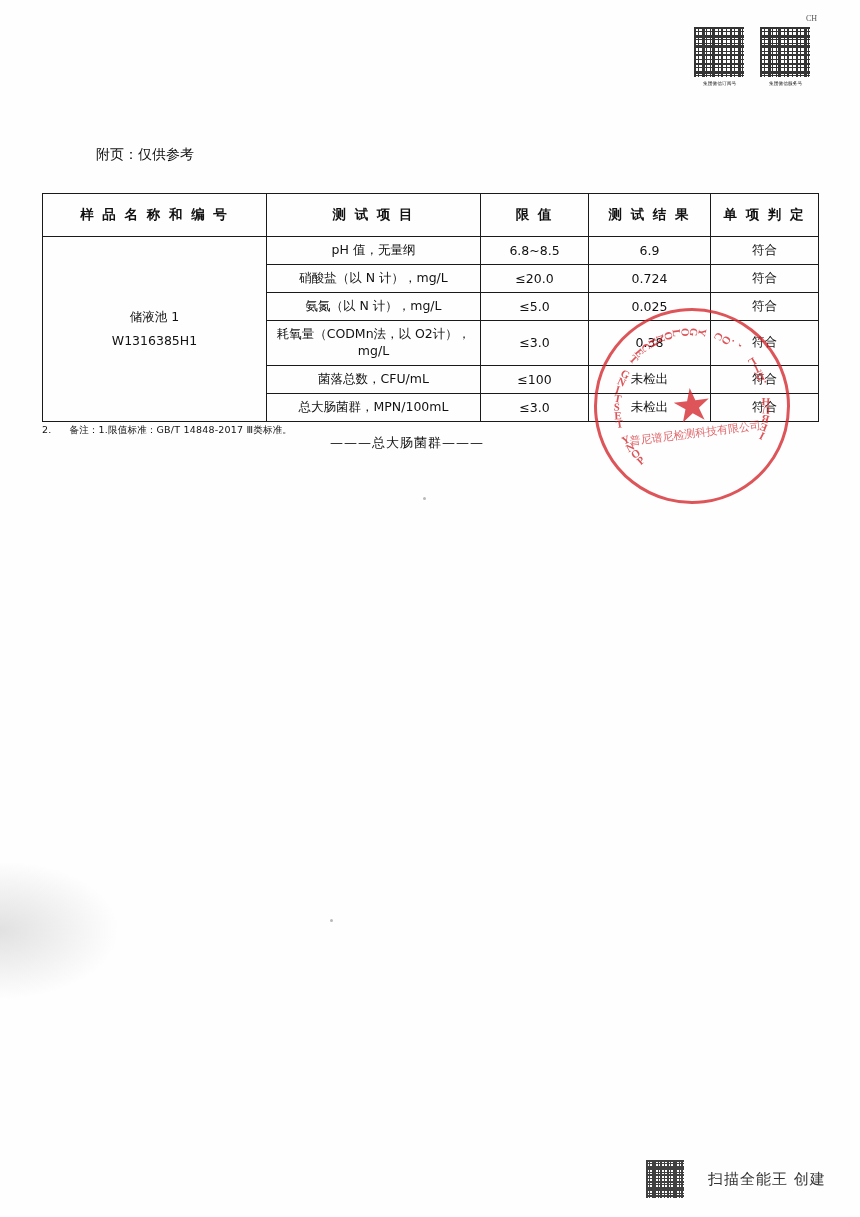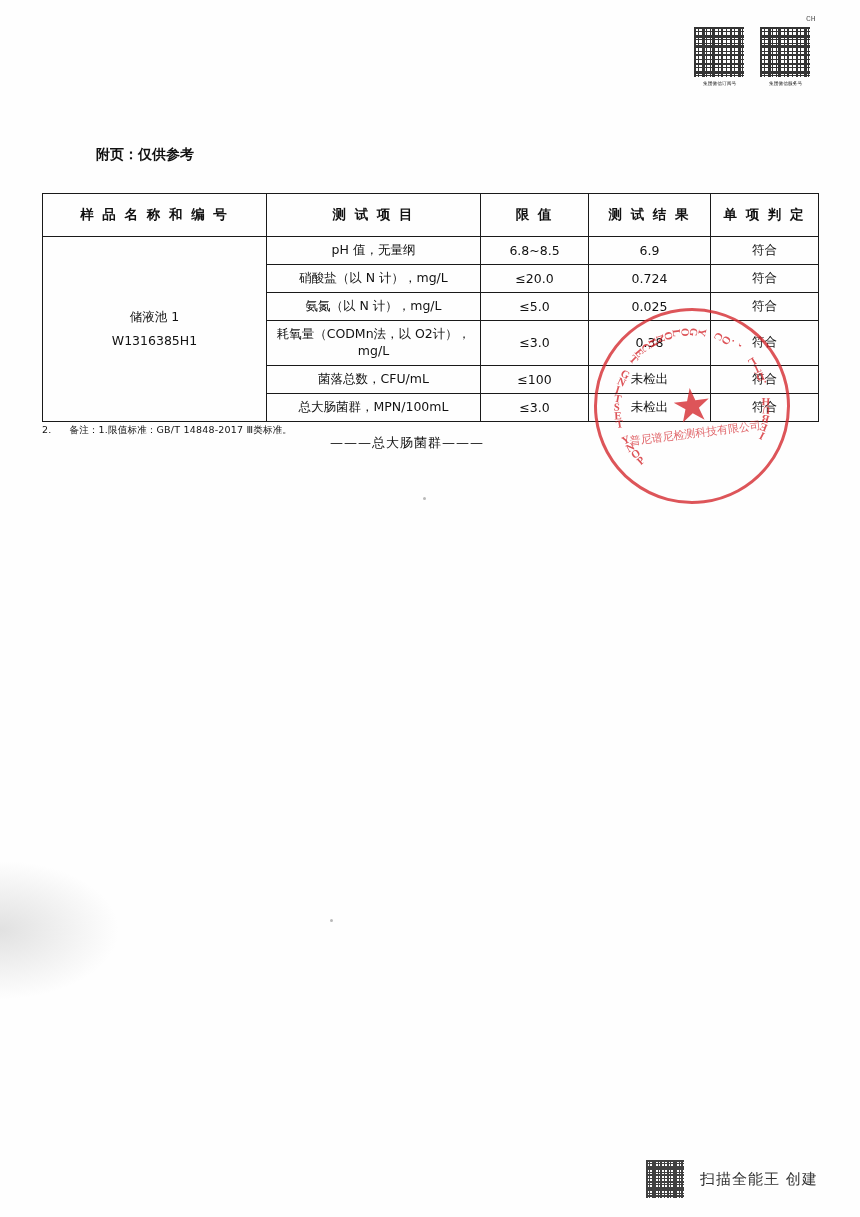--- a/index.html
+++ b/index.html
@@ -57,21 +57,21 @@
     white-space: nowrap;
     font-family: "DejaVu Sans", sans-serif;
     transform: scale(.95);
   }
   .corner-mark {
     position: absolute;
     top: 14px;
     left: 806px;
     font-size: 8px;
     color: #555;
-    font-family: Liberation Mono, monospace;
+    font-family: Liberation Serif, serif;
   }
 
   
   .logo-wrap {
     position: absolute;
     top: 82px;
     left: 88px;
     width: 240px;
   }
   .logo-text {
@@ -103,21 +103,21 @@
   }
 
   
   .attach-line {
     position: absolute;
     top: 146px;
     left: 96px;
     font-size: 14px;
     font-family: "DejaVu Sans", sans-serif;
     color: #111;
-    font-weight: 700;
+    font-weight: 400;
   }
 
   
   table.result {
     position: absolute;
     top: 170px;
     left: 42px;
     width: 776px;
     border-collapse: collapse;
     table-layout: fixed;
@@ -232,21 +232,21 @@
     opacity: .9;
   }
 
   
   .footer-scan {
     position: absolute;
     left: 646px;
     top: 1160px;
     display: flex;
     align-items: center;
-    gap: 16px;
+    gap: 24px;
   }
   .footer-qr {
     width: 38px;
     height: 38px;
     background-image:
       linear-gradient(90deg, #111 1px, transparent 1px),
       linear-gradient(#111 1px, transparent 1px),
       linear-gradient(90deg, #111 2px, transparent 2px),
       linear-gradient(#111 2px, transparent 2px);
     background-size: 3px 3px, 3px 3px, 7px 7px, 7px 7px;

